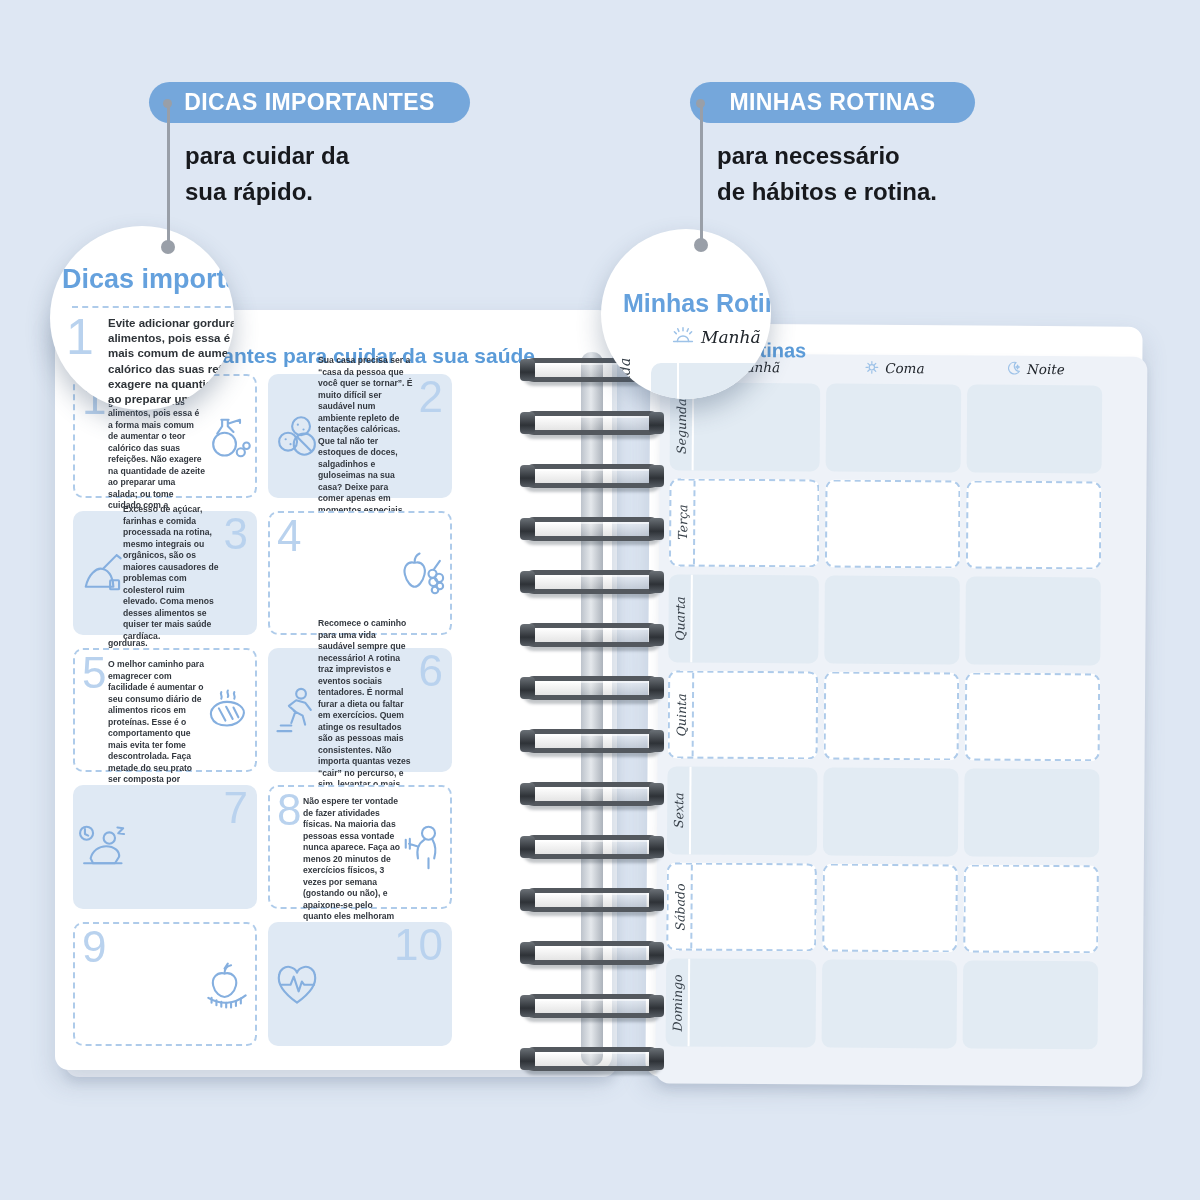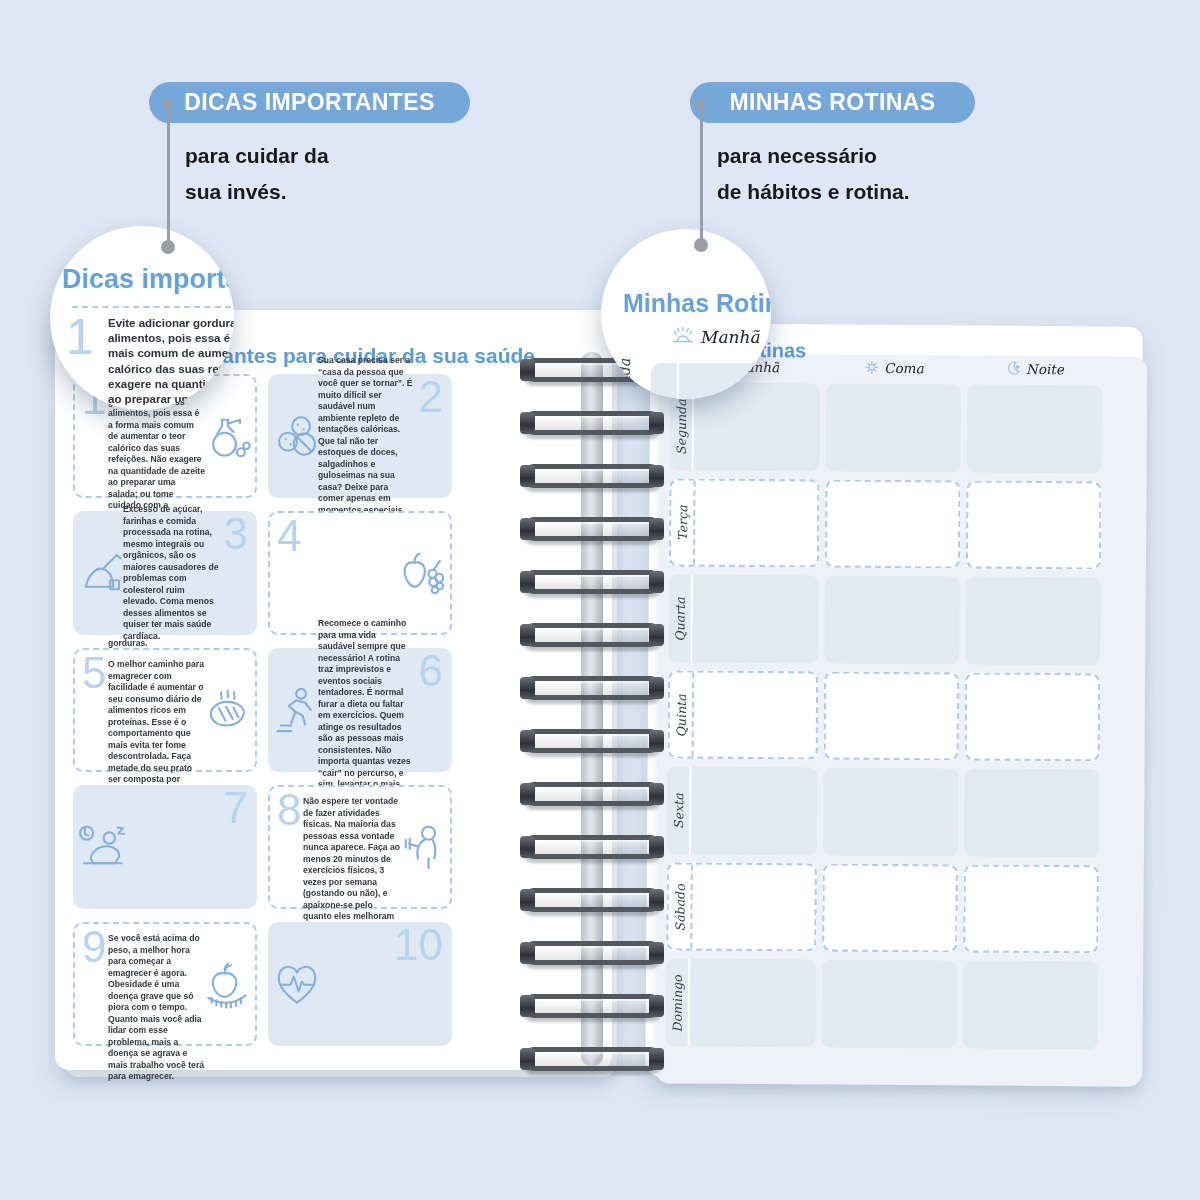--- a/index.html
+++ b/index.html
@@ -9,21 +9,21 @@
     font-family:"Liberation Sans",sans-serif;
   }
   
   .pill{
     position:absolute;background:#75a7db;color:#fff;font-weight:bold;
     font-size:23px;letter-spacing:.4px;border-radius:22px;
     display:flex;align-items:center;justify-content:center;white-space:nowrap;
   }
   #pill-left{left:149px;top:82px;width:321px;height:41px;}
   #pill-right{left:690px;top:82px;width:285px;height:41px;}
-  .subtitle{position:absolute;font-size:21px;font-weight:bold;color:#17191d;line-height:36px;}
+  .subtitle{position:absolute;font-size:24px;font-weight:bold;color:#17191d;line-height:36px;}
   #subtitle-left{left:185px;top:138px;}
   #subtitle-right{left:717px;top:138px;}
   .connector{position:absolute;width:3px;background:#999fa8;z-index:55;}
   #conn-left{left:167px;top:101px;height:143px;}
   #conn-right{left:700px;top:101px;height:141px;}
   .conn-dot{position:absolute;background:#999fa8;border-radius:50%;z-index:56;}
   #dot-left-top{left:163px;top:99px;width:9px;height:9px;}
   #dot-left-bottom{left:161px;top:240px;width:14px;height:14px;}
   #dot-right-top{left:696px;top:99px;width:9px;height:9px;}
   #dot-right-bottom{left:694px;top:238px;width:14px;height:14px;}
@@ -109,21 +109,21 @@
   #co-right .co-day{position:absolute;left:16px;top:130px;height:60px;display:flex;align-items:center;}
   #co-right .co-day span{writing-mode:vertical-rl;transform:rotate(180deg);
     font-family:"DejaVu Serif",serif;font-style:italic;font-size:14px;color:#374049;}
 </style>
 </head>
 <body data-name="product-showcase">
 
 <div class="pill" id="pill-left" data-name="dicas-importantes-pill">DICAS IMPORTANTES</div>
 <div class="subtitle" id="subtitle-left" data-name="dicas-subtitle">
   <span data-name="subtitle-line">para cuidar da</span><br>
-  <span data-name="subtitle-line">sua invés.</span>
+  <span data-name="subtitle-line">sua rápido.</span>
 </div>
 <div class="pill" id="pill-right" data-name="minhas-rotinas-pill">MINHAS ROTINAS</div>
 <div class="subtitle" id="subtitle-right" data-name="rotinas-subtitle">
   <span data-name="subtitle-line">para necessário</span><br>
   <span data-name="subtitle-line">de hábitos e rotina.</span>
 </div>
 
 <div class="connector" id="conn-left" data-name="left-connector-line"></div>
 <div class="connector" id="conn-right" data-name="right-connector-line"></div>
 <div class="conn-dot" id="dot-left-top" data-name="connector-dot"></div>
@@ -213,21 +213,20 @@
     <p class="tip-text" data-name="tip-text">Não espere ter vontade de fazer atividades físicas. Na maioria das pessoas essa vontade nunca aparece. Faça ao menos 20 minutos de exercícios físicos, 3 vezes por semana (gostando ou não), e apaixone-se pelo quanto eles melhoram a sua vida.</p>
   </div>
       <div class="tip dashed" data-name="tip-card">
     <div class="tip-num" data-name="tip-number">9</div>
     <span class="tip-icon icon-slot" data-name="weight-icon"><svg viewBox="0 0 64 64">
             <path d="M29 19c-10-2-16 6-14 15 2 9 9 14 14 14s12-5 14-14c2-9-4-17-14-15z"></path>
             <path d="M29 19c0-5 3-9 8-10M29 13l4-6"></path>
             <path d="M9 49c15 9 32 8 46-3"></path>
             <path d="M13 49v6M19 52v6M25 54v6M31 55v6M37 55v6M43 53v6M49 50v6"></path>
           </svg></span>
-    <p class="tip-text" data-name="tip-text">Se você está acima do peso, a melhor hora para começar a emagrecer é agora. Obesidade é uma doença grave que só piora com o tempo. Quanto mais você adia lidar com esse problema, mais a doença se agrava e mais trabalho você terá para emagrecer.</p>
   </div>
       <div class="tip solid" data-name="tip-card">
     <div class="tip-num" data-name="tip-number">10</div>
     <span class="tip-icon icon-slot" data-name="heart-icon"><svg viewBox="0 0 64 64">
             <path d="M32 55C18 45 7 34 10 21c1-7 7-11 13-10 5 1 8 4 9 7 1-3 4-6 9-7 6-1 12 3 13 10 3 13-8 24-22 34z"></path>
             <path d="M13 33h11l4-10 6 18 4-12 3 4h12"></path>
           </svg></span>
   </div>
     </div>
 </div>

